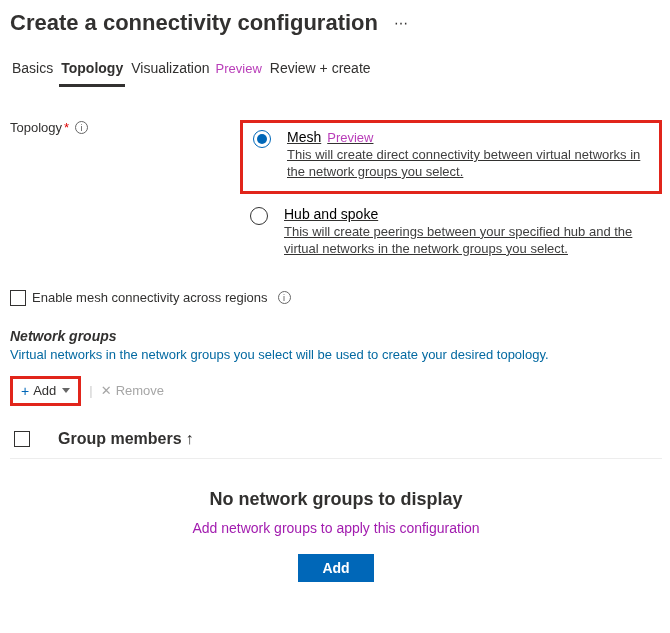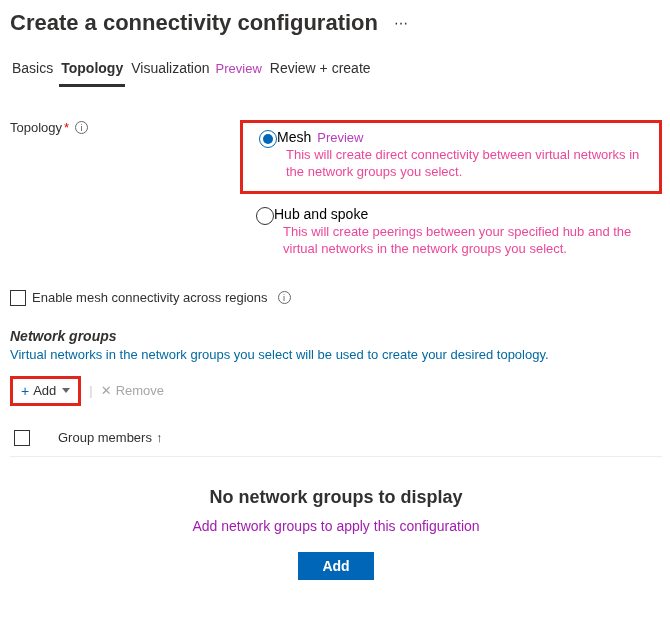--- a/index.html
+++ b/index.html
@@ -9,43 +9,43 @@
     .more-dots { font-size: 14px; padding: 4px; color: #323130; cursor: pointer; }
     .tabs { display: flex; gap: 4px; border-bottom: 1px solid transparent; padding-bottom: 2px; margin-bottom: 30px; }
     .tab { font-size: 14px; padding: 6px 2px 8px 2px; cursor: pointer; display: flex; gap: 6px; align-items: baseline; }
     .tab.active { border-bottom: 3px solid #323130; font-weight: 600; }
     .preview-badge { color: #b93eb9; font-size: 13px; font-weight: 400; }
     .field-row { display: flex; align-items: flex-start; }
     .field-label { width: 230px; font-size: 13px; display: flex; align-items: center; gap: 2px; }
     .required { color: #e00000; }
     .info-icon { display: inline-flex; width: 13px; height: 13px; border: 1px solid #666; border-radius: 50%; font-size: 9px; justify-content: center; align-items: center; color: #555; margin-left: 4px; cursor: pointer; }
     .radio-options { flex: 1; }
-    .radio-option { display: flex; gap: 0; padding: 6px 6px 10px 16px; margin-bottom: 6px; }
+    .radio-option { display: flex; gap: 16px; padding: 6px 6px 10px 10px; margin-bottom: 6px; text-decoration: underline; }
     .radio-option.highlight { border: 3px solid #e1251b; }
     .radio { width: 18px; height: 18px; border: 1px solid #333; border-radius: 50%; flex-shrink: 0; display: flex; align-items: center; justify-content: center; margin-top: 1px; cursor: pointer; }
     .radio.checked { border: 1px solid #0067b8; }
     .radio.checked::after { content: ""; width: 10px; height: 10px; background: #0067b8; border-radius: 50%; }
     .radio-body { flex: 1; }
     .radio-title { font-size: 14px; display: flex; align-items: center; gap: 6px; color: #000; }
-    .radio-desc { font-size: 13px; color: #ec4899; margin-top: 2px; line-height: 1.3; margin-left: 9px; }
+    .radio-desc { font-size: 13px; color: #404040; margin-top: 2px; line-height: 1.3; }
     .checkbox-row { display: flex; align-items: center; gap: 6px; margin-top: 16px; }
     .checkbox { width: 16px; height: 16px; border: 1px solid #323130; cursor: pointer; }
     .section-title { font-weight: 600; font-size: 14px; margin-top: 22px; font-style: italic; }
     .section-desc { font-size: 13px; color: #0369a1; margin-top: 3px; }
     .toolbar-mini { display: flex; align-items: center; gap: 8px; margin-top: 14px; }
     .add-dd { display: flex; align-items: center; gap: 4px; border: 3px solid #e1251b; padding: 4px 8px; cursor: pointer; font-size: 13px; color: #323130; }
     .plus-icon { color: #0067b8; font-size: 14px; font-weight: 400; }
     .chevron-down { display: inline-block; width: 0; height: 0; border-left: 4px solid transparent; border-right: 4px solid transparent; border-top: 5px solid #666; margin-left: 2px; }
     .divider { color: #ccc; }
     .remove-btn { display: flex; align-items: center; gap: 4px; color: #a6a6a6; cursor: pointer; font-size: 13px; }
     .x-icon { font-size: 13px; }
     .table-header { display: flex; align-items: center; gap: 24px; margin-top: 24px; padding-bottom: 10px; border-bottom: 1px solid #ededed; }
     .col-check { width: 24px; display: flex; justify-content: center; }
     .col-name { flex: 0 0 170px; font-size: 13px; }
-    .col-members { flex: 1; font-size: 13px; }
+    .col-members { flex: 1; font-size: 16px; font-weight: bold; }
     .sort-arrow { display: inline-block; margin-left: 4px; }
     .empty-state { text-align: center; padding: 30px 0 40px; }
     .empty-title { font-size: 18px; font-weight: 600; }
     .empty-desc { font-size: 14px; color: #a21caf; margin-top: 10px; }
     .primary-btn { background: #0067b8; color: #fff; border: none; font-size: 14px; font-weight: 600; padding: 6px 24px; margin-top: 18px; cursor: pointer; }
   </style>
 </head>
 <body>
 
 <div class="header-row">

